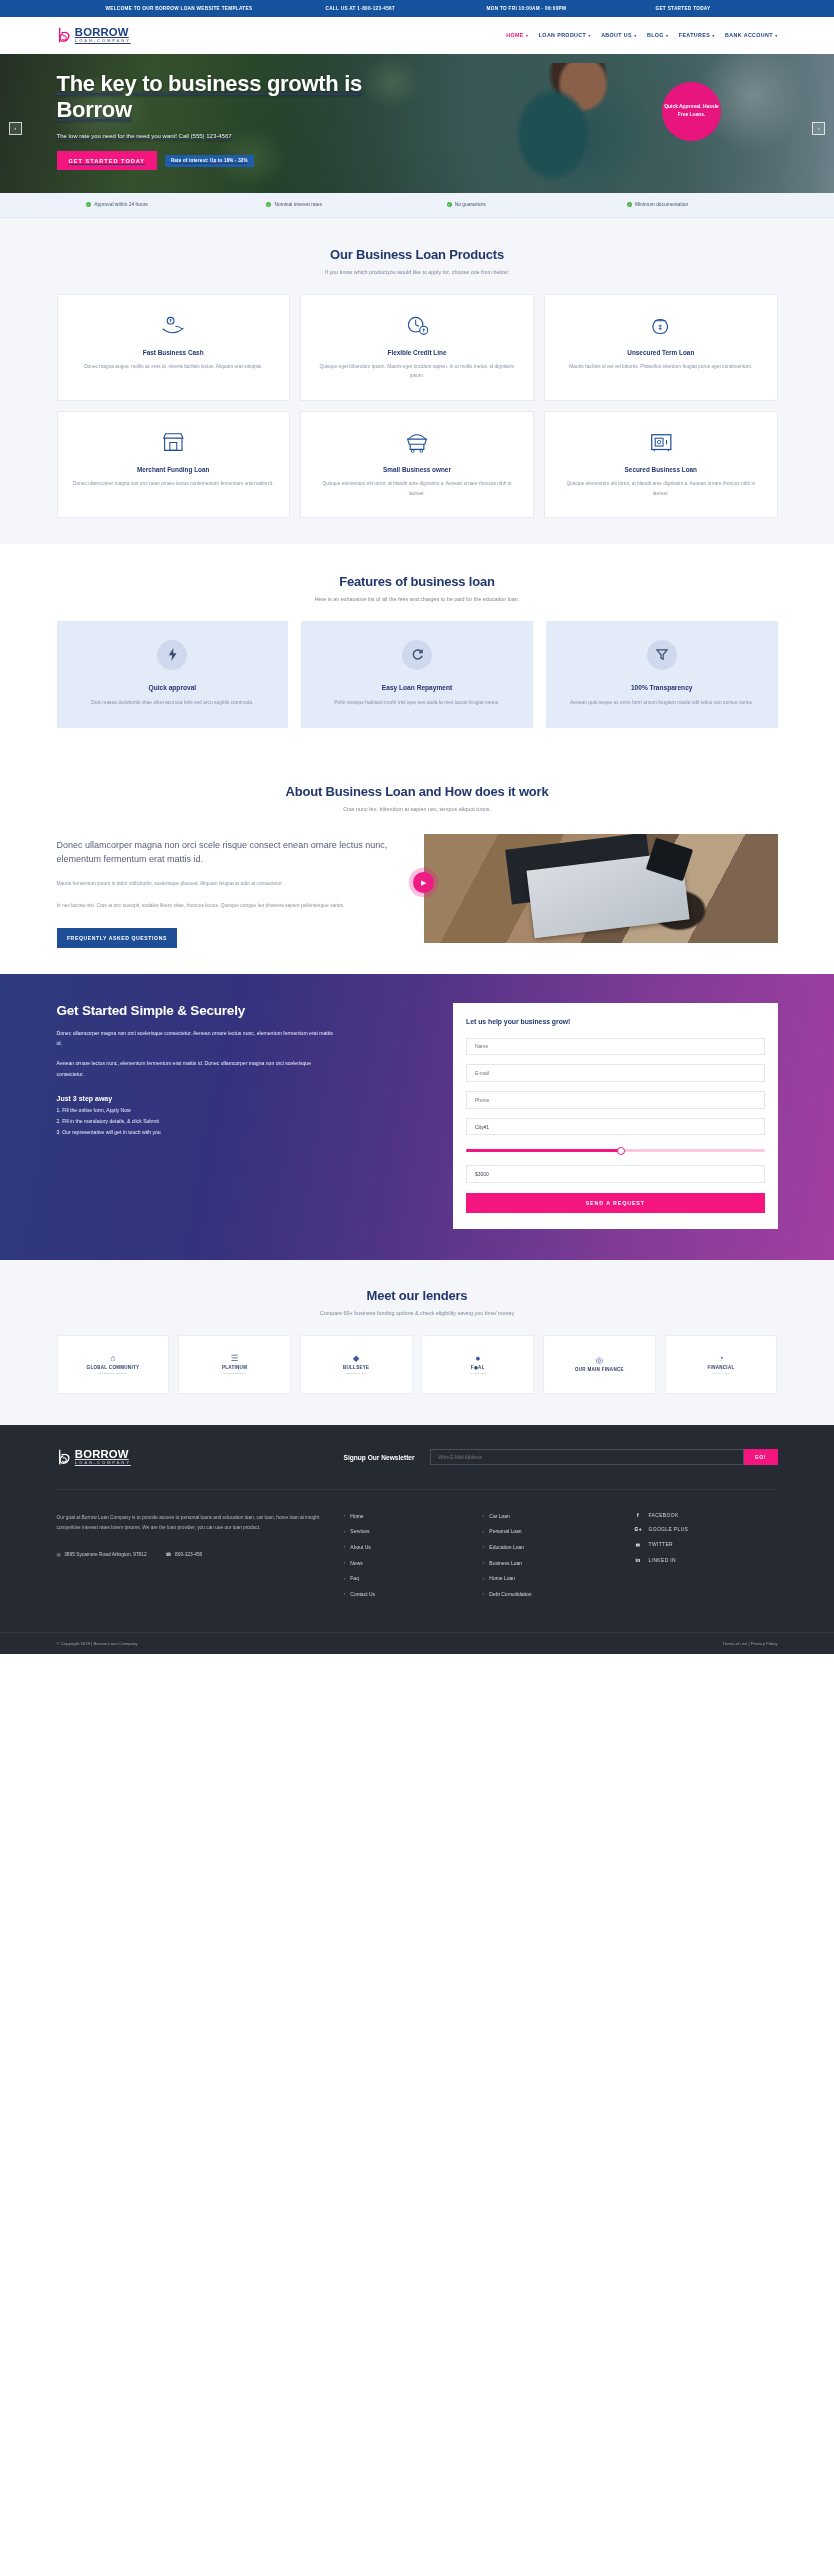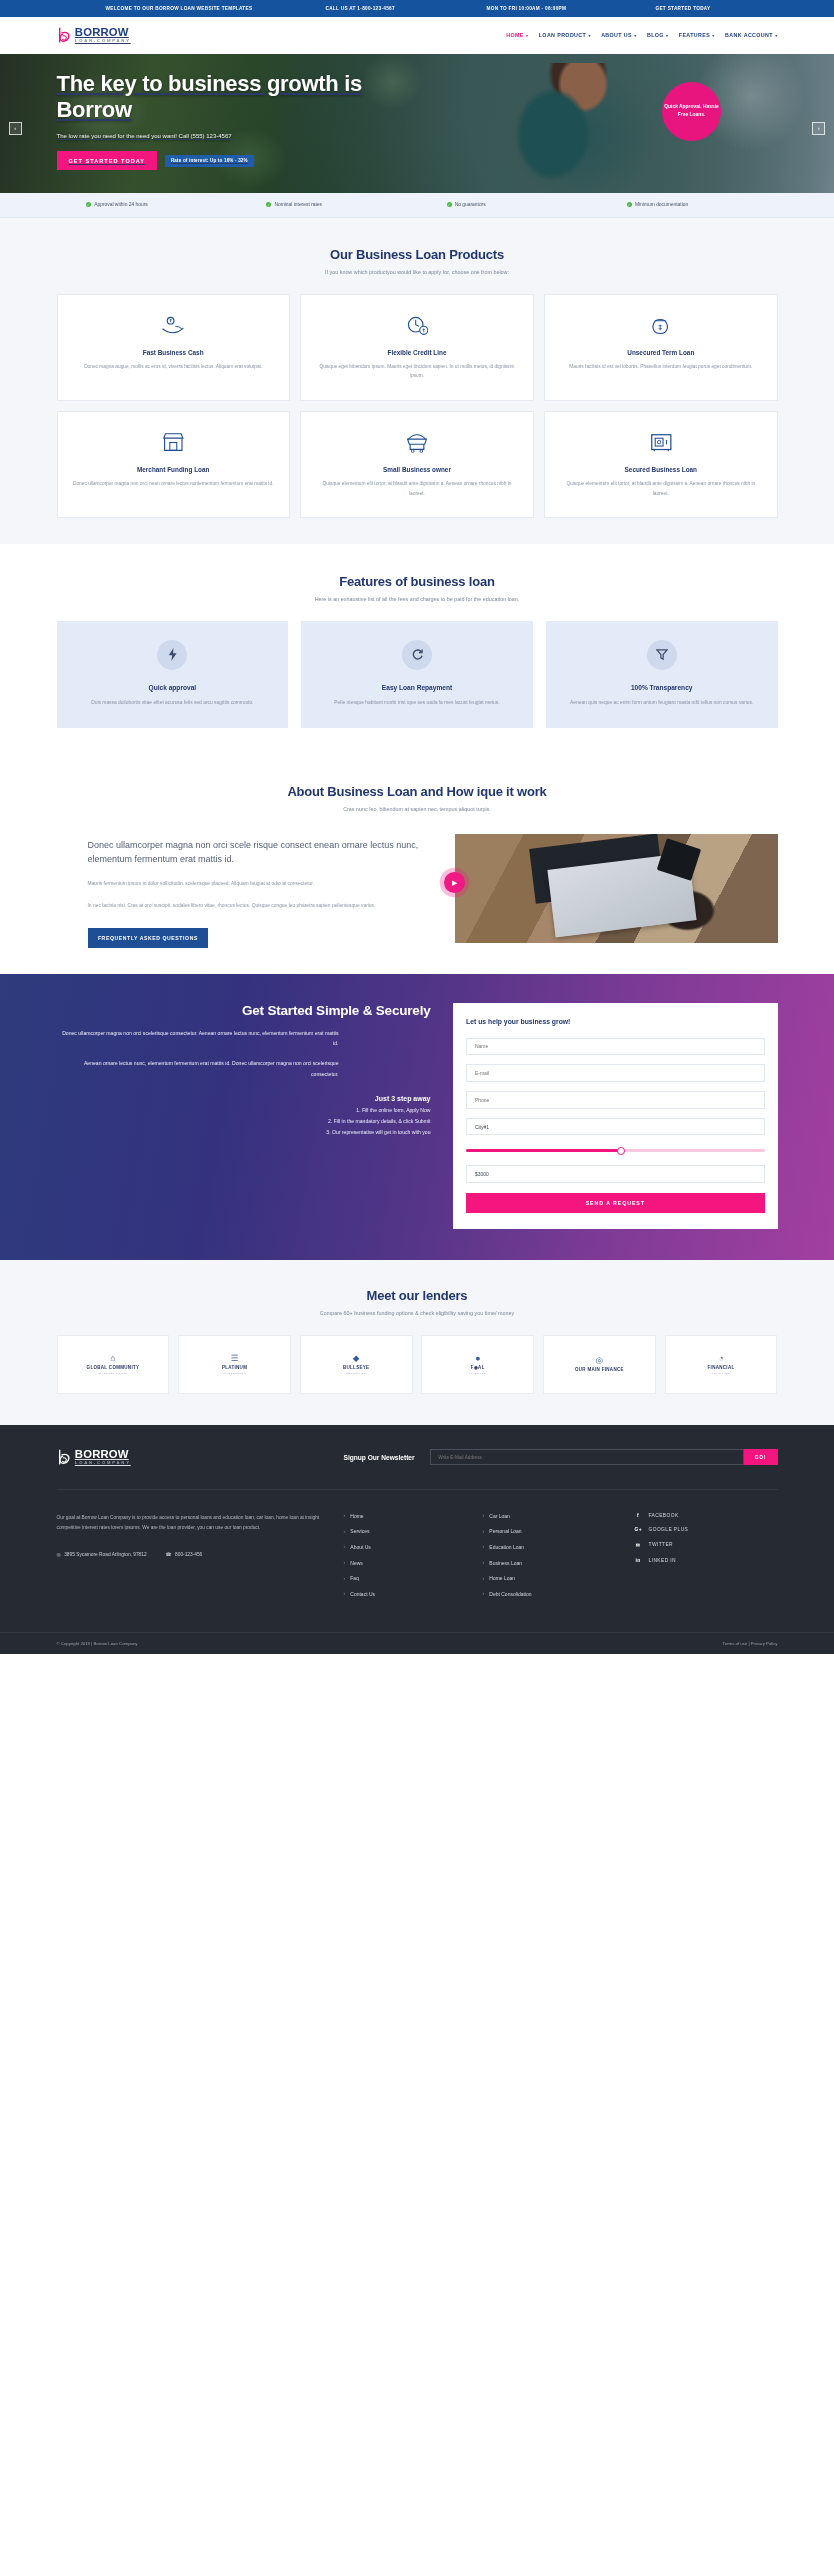--- a/index.html
+++ b/index.html
@@ -172,21 +172,21 @@
   .prod-card {
     background:#fff; border:0.9px solid #e6eaf2; padding:17.4px 14px 19px;
     text-align:center;
   }
   .prod-icon { height:26px; display:flex; align-items:center; justify-content:center; margin-bottom:10.4px; color:#1d4e96; }
   .prod-name { font-size:6.4px; font-weight:800; color:#22376e; }
   .prod-desc { font-size:4.8px; color:#8a93a6; line-height:2; margin-top:6px; }
 
   
   .about-row { display:flex; gap:19px; margin-top:22.6px; align-items:flex-start; }
-  .about-left { width:348px; padding-top:3.5px;margin-left:31px; }
+  .about-left { width:348px; padding-top:3.5px; }
   .about-lead {
     font-size:9px; color:#56607a; line-height:1.6; font-weight:400;
   }
   .about-p { font-size:4.9px; color:#8a93a6; line-height:2; margin-top:12px; }
   .btn-blue {
     display:inline-block; margin-top:17.4px; background:#1d4e96; color:#fff;
     font-size:5.1px; font-weight:800; letter-spacing:0.6px; padding:7px 10.4px;
     border:none; cursor:pointer;
   }
   .about-right { position:relative; flex:1; }
@@ -217,21 +217,21 @@
     display:flex; align-items:center; justify-content:center; font-size:7px;
     box-shadow:0 0 0 4.3px rgba(239,26,132,.28); cursor:pointer; z-index:4;
   }
 
   
   .getstarted {
     background:linear-gradient(100deg,#2e3b7d 0%,#34327e 28%,#553588 52%,#7e3b96 74%,#a33fa1 100%);
     padding:29.5px 0 31px;
   }
   .gs-row { display:flex; gap:22.6px; }
-  .gs-left { width:374px; color:#fff;text-align:right; }
+  .gs-left { width:374px; color:#fff; }
   .gs-left h2 { font-size:13.5px; font-weight:800; letter-spacing:-0.2px; }
   .gs-left p {
     font-size:5.1px; line-height:2.05; margin-top:9.6px; color:#eef0fa; max-width:282px;
   }
   .gs-left h3 { font-size:7px; font-weight:800; margin-top:15.6px; }
   .gs-step { font-size:5.1px; margin-top:5.2px; color:#eef0fa; }
   .gs-card {
     flex:1; background:#fff; padding:14.8px 13px 15.6px;
   }
   .gs-card h4 { font-size:6.8px; font-weight:800; color:#22376e; margin-bottom:10.4px; }
@@ -547,21 +547,21 @@
           </div>
           <div class="feat-name">100% Transparency</div>
           <div class="feat-desc">Aenean quis neque ac enim form antum feugiaro masla ndit tellus non cursus varius.</div>
         </div>
       </div>
     </div>
   </div>
 
   <div class="section">
     <div class="container">
-      <div class="sec-title">About Business Loan and How ique it work</div>
+      <div class="sec-title">About Business Loan and How does it work</div>
       <div class="sec-sub">Cras nunc leo, bibendum at sapien nec, tempus aliquot turpis.</div>
       <div class="about-row">
         <div class="about-left">
           <div class="about-lead">Donec ullamcorper magna non orci scele risque consect enean ornare lectus nunc, elementum fermentum erat mattis id.</div>
           <div class="about-p">Mauris fermentum ipsum in dolor sollicitudin, scelerisque placeed. Aliquam feugiat at odio at consectetur.</div>
           <div class="about-p">In nec lacinia nisi. Cras at orci suscipit, sodales libero vitae, rhoncus lectus. Quisque congue leo pharetra sapien pellentesque varius.</div>
           <button class="btn-blue">FREQUENTLY ASKED QUESTIONS</button>
         </div>
         <div class="about-right">
           <div class="play-btn">

